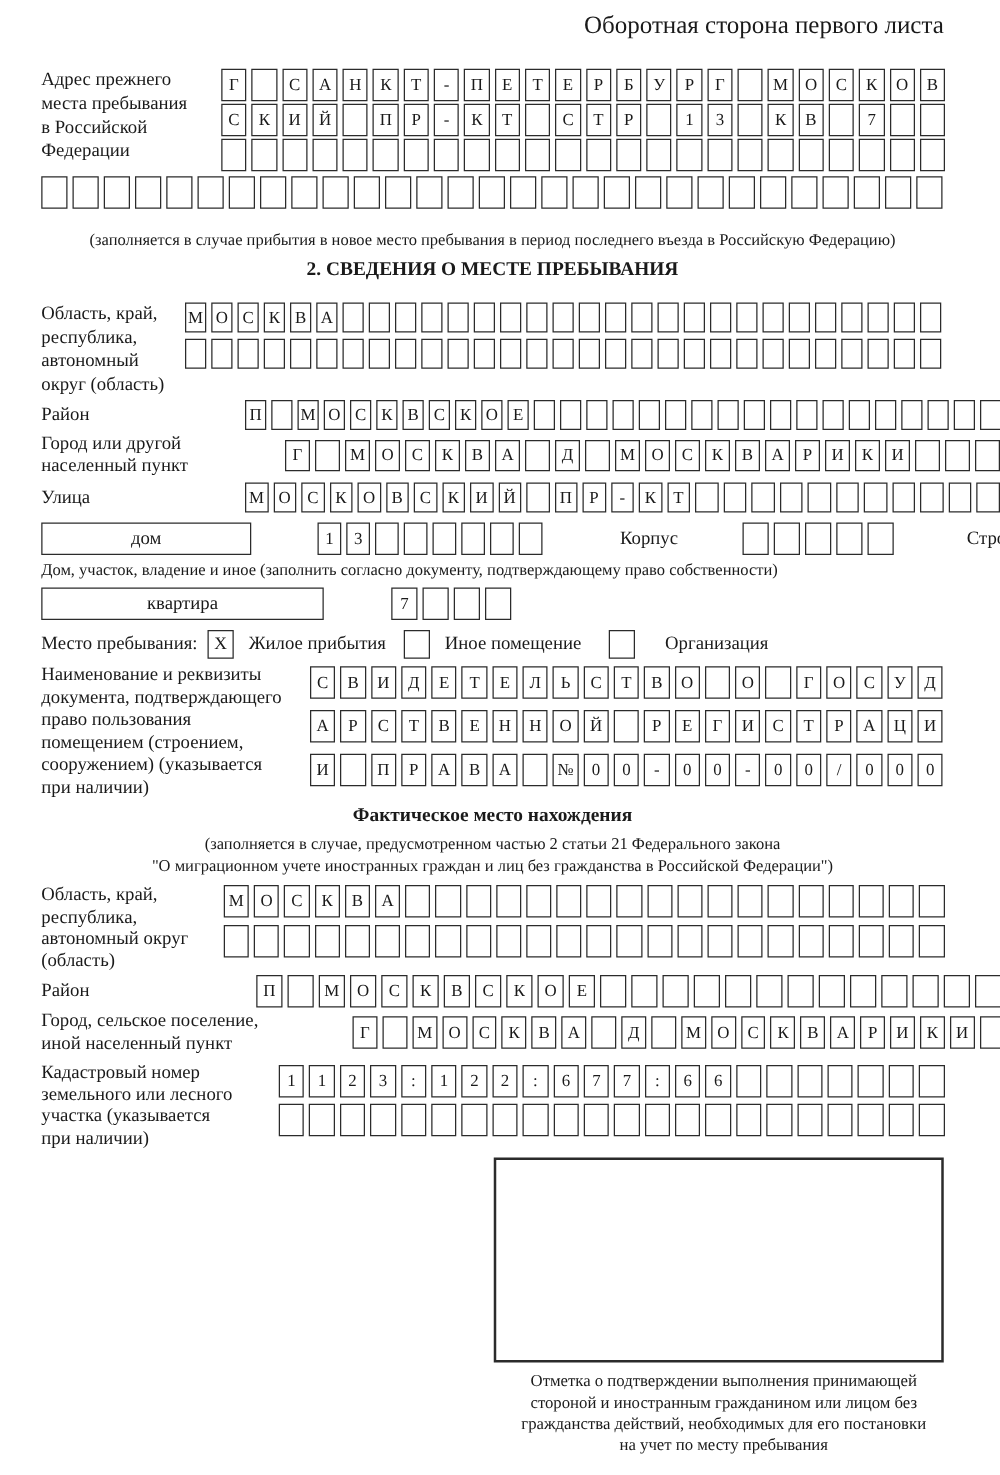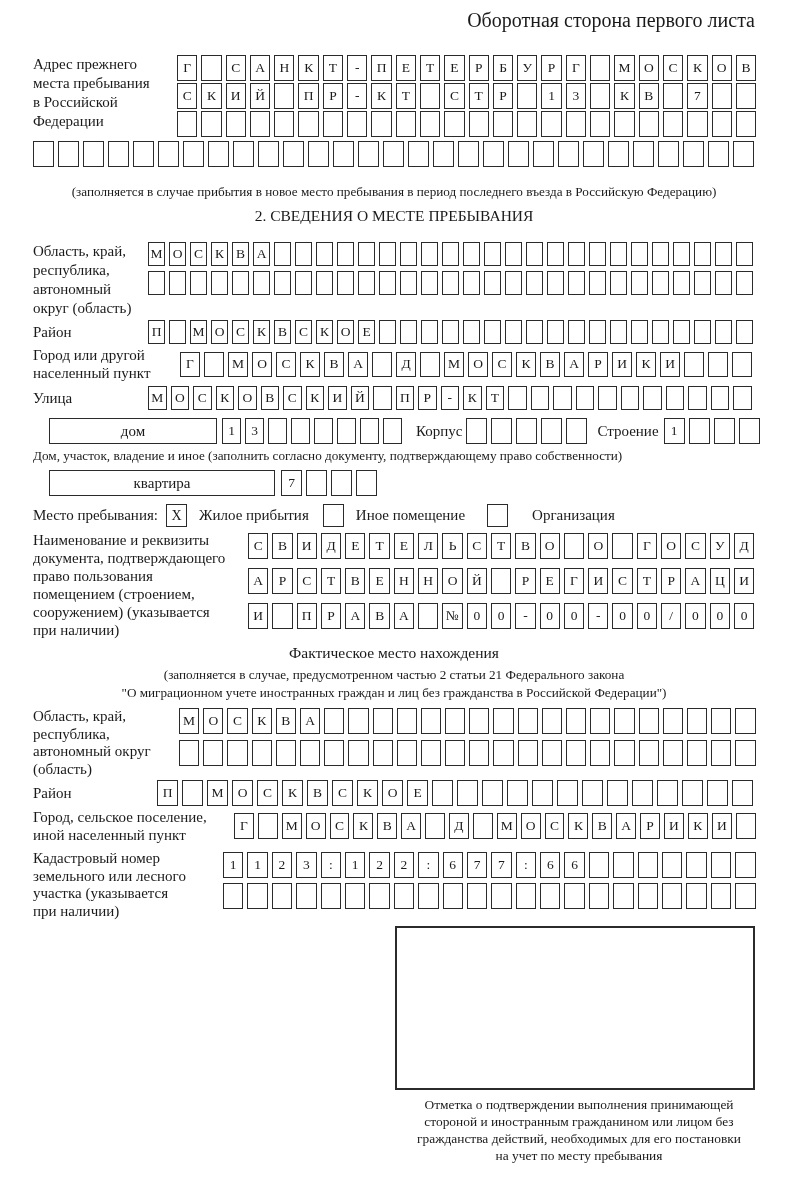--- a/index.html
+++ b/index.html
@@ -4,21 +4,21 @@
 <style>
   html,body{margin:0;padding:0;background:#ffffff;}
   body{
     width:800px;height:1180px;overflow:hidden;box-sizing:border-box;
     padding:12px 45px 0 33px;
     font-family:"Liberation Serif","DejaVu Serif",serif;
     color:#1a1a1a;
   }
   .hnote{text-align:right;font-size:20px;line-height:17px;}
   .blk{display:flex;align-items:flex-start;}
-  .blk.vcenter{align-items:center;}
+  .blk.vcenter{align-items:center;gap:48px;}
   .lbl{font-size:15px;line-height:19px;white-space:pre-line;flex-shrink:0;}
   .lh18 .lbl,.lbl.lh18{line-height:18px;}
   .w144{width:144px}.w115{width:115px}.w147{width:147px}.w215{width:215px}
   .w146{width:146px}.w124{width:124px}.w201{width:201px}.w190{width:190px}
   .colrows{display:flex;flex-direction:column;}
   .g2{gap:2px}.g5{gap:5px}.g6{gap:6px}.g9{gap:9px}
   .cells{display:flex;gap:4px;}
   .cell{
     box-sizing:border-box;flex:0 0 auto;
     width:var(--bw,20px);height:var(--bh,26px);
@@ -35,25 +35,25 @@
   .c-five{--bw:21px;--bh:26px}
   .c-four{--bw:21px;--bh:26px}
   .c-svid{--bw:20.3px;--bh:26px}
   .c-fo{--bw:20.2px;--bh:26px}
   .c-fr{--bw:21px;--bh:26px}
   .c-fg{--bw:19.9px;--bh:26px}
   .c-kd{--bw:20.4px;--bh:26px}
   .labelbox{
     box-sizing:border-box;border:1.8px solid #2b2b2b;height:26px;
     display:flex;align-items:center;justify-content:center;
-    font-size:15px;flex-shrink:0;background:#fff;margin-left:16px;
+    font-size:15px;flex-shrink:0;background:#fff;
   }
   .cap{font-size:13.2px;line-height:16px;}
   .cap.center{text-align:center;}
-  .ttl{font-size:15.5px;font-weight:normal;text-align:center;line-height:19px;}
+  .ttl{font-size:15.5px;font-weight:bold;text-align:center;line-height:19px;}
   .mt2{margin-top:2px}.mt4{margin-top:4px}.mt5{margin-top:17px}.mt6{margin-top:6px}
   .mt8{margin-top:8px}.mt26{margin-top:26px}
   .inl{font-size:15px;}
   .chk{
     box-sizing:border-box;width:21px;height:23px;border:1.8px solid #2b2b2b;
     display:inline-flex;align-items:center;justify-content:center;
     font-size:14px;background:#fff;flex-shrink:0;
   }
   .mestorow{display:flex;align-items:center;}
   .prenote{white-space:pre-line;}

